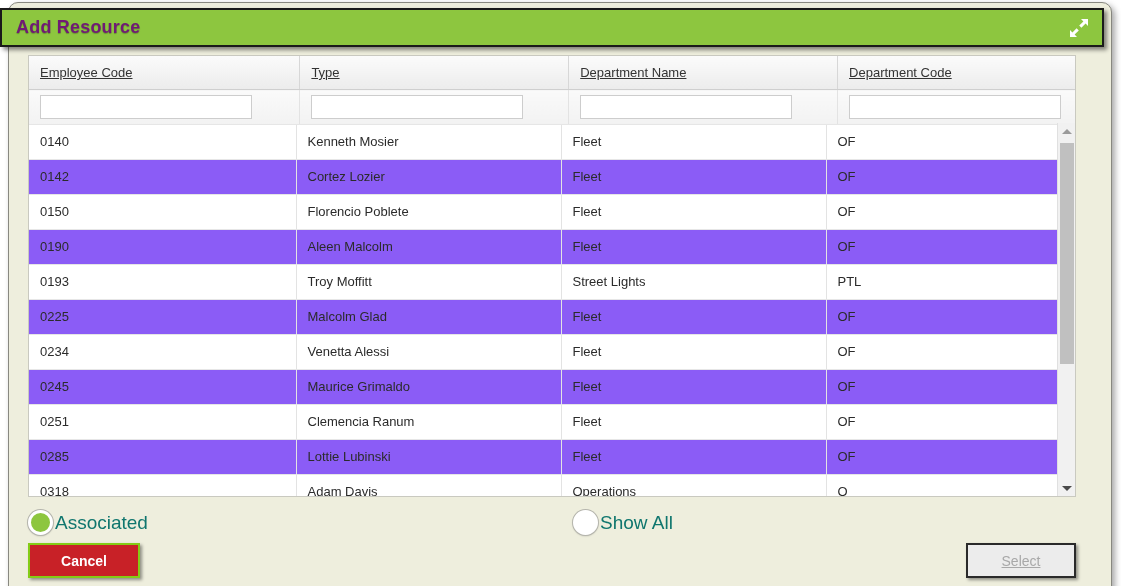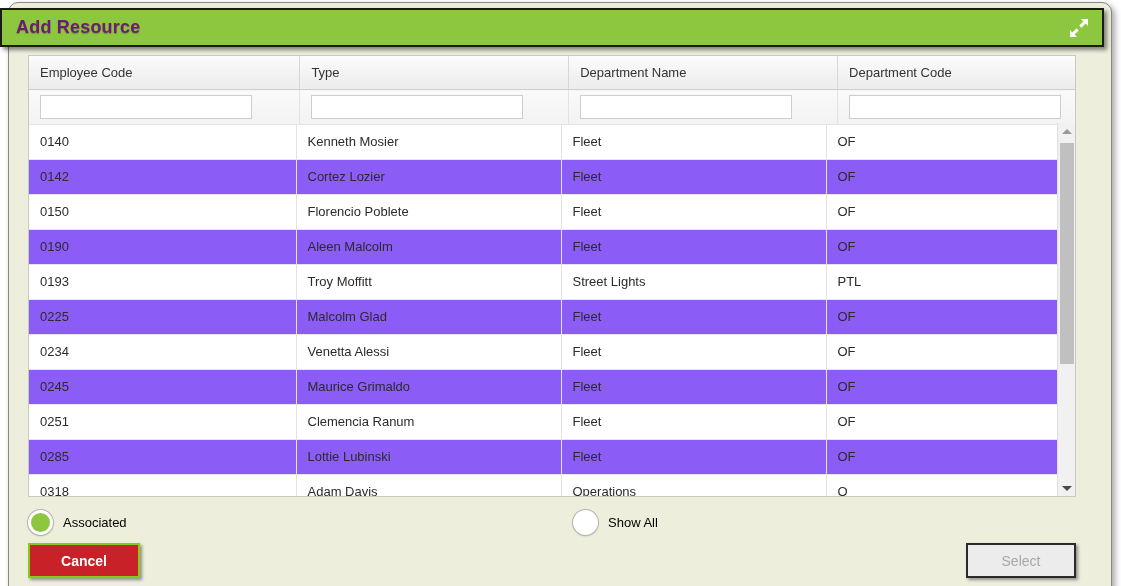--- a/index.html
+++ b/index.html
@@ -98,20 +98,21 @@
     border-right: 1px solid #d7d7d7;
     border-bottom: 1px solid #cfcfcf;
     text-align: left;
     font-weight: normal;
     font-size: 13px;
     color: #333333;
     padding: 9px 0 9px 11px;
     height: 30px;
     box-sizing: border-box;
     white-space: nowrap;
+    text-decoration: underline;
   }
   .grid thead th:last-child { border-right: none; }
 
   .filter-row td {
     background: linear-gradient(to bottom, #fafafa 0%, #f2f2f2 100%);
     border-right: 1px solid #d7d7d7;
     border-bottom: 1px solid #dddddd;
     padding: 6px 10px 8px 11px;
     height: 37px;
     box-sizing: border-box;
@@ -227,23 +228,23 @@
     box-sizing: border-box;
     background: #ffffff;
     cursor: pointer;
     flex: none;
   }
   .radio.checked {
     background: #8dc63f;
     border: 3px solid #ffffff;
   }
   .radio-label {
-    margin-left: 10px;
-    font-size: 13px;
-    color: #000000;
+    margin-left: 2px;
+    font-size: 19px;
+    color: #0f766e;
     white-space: nowrap;
   }
 
   .btn-cancel {
     position: absolute;
     left: 0px;
     top: 38px;
     width: 112px;
     height: 35px;
     background: #c82127;
@@ -264,20 +265,21 @@
     width: 110px;
     height: 35px;
     background: #ececec;
     border: 2px solid #2a2a2a;
     box-shadow: 2px 2px 3px rgba(0,0,0,0.4);
     color: #a8a8a8;
     font-size: 14px;
     font-family: "Liberation Sans", sans-serif;
     cursor: default;
     box-sizing: border-box;
+    text-decoration: underline;
   }
 </style>
 </head>
 <body>
 
 <div id="root">
 
   <div class="dialog-shell"></div>
 
   <div class="title-bar">

